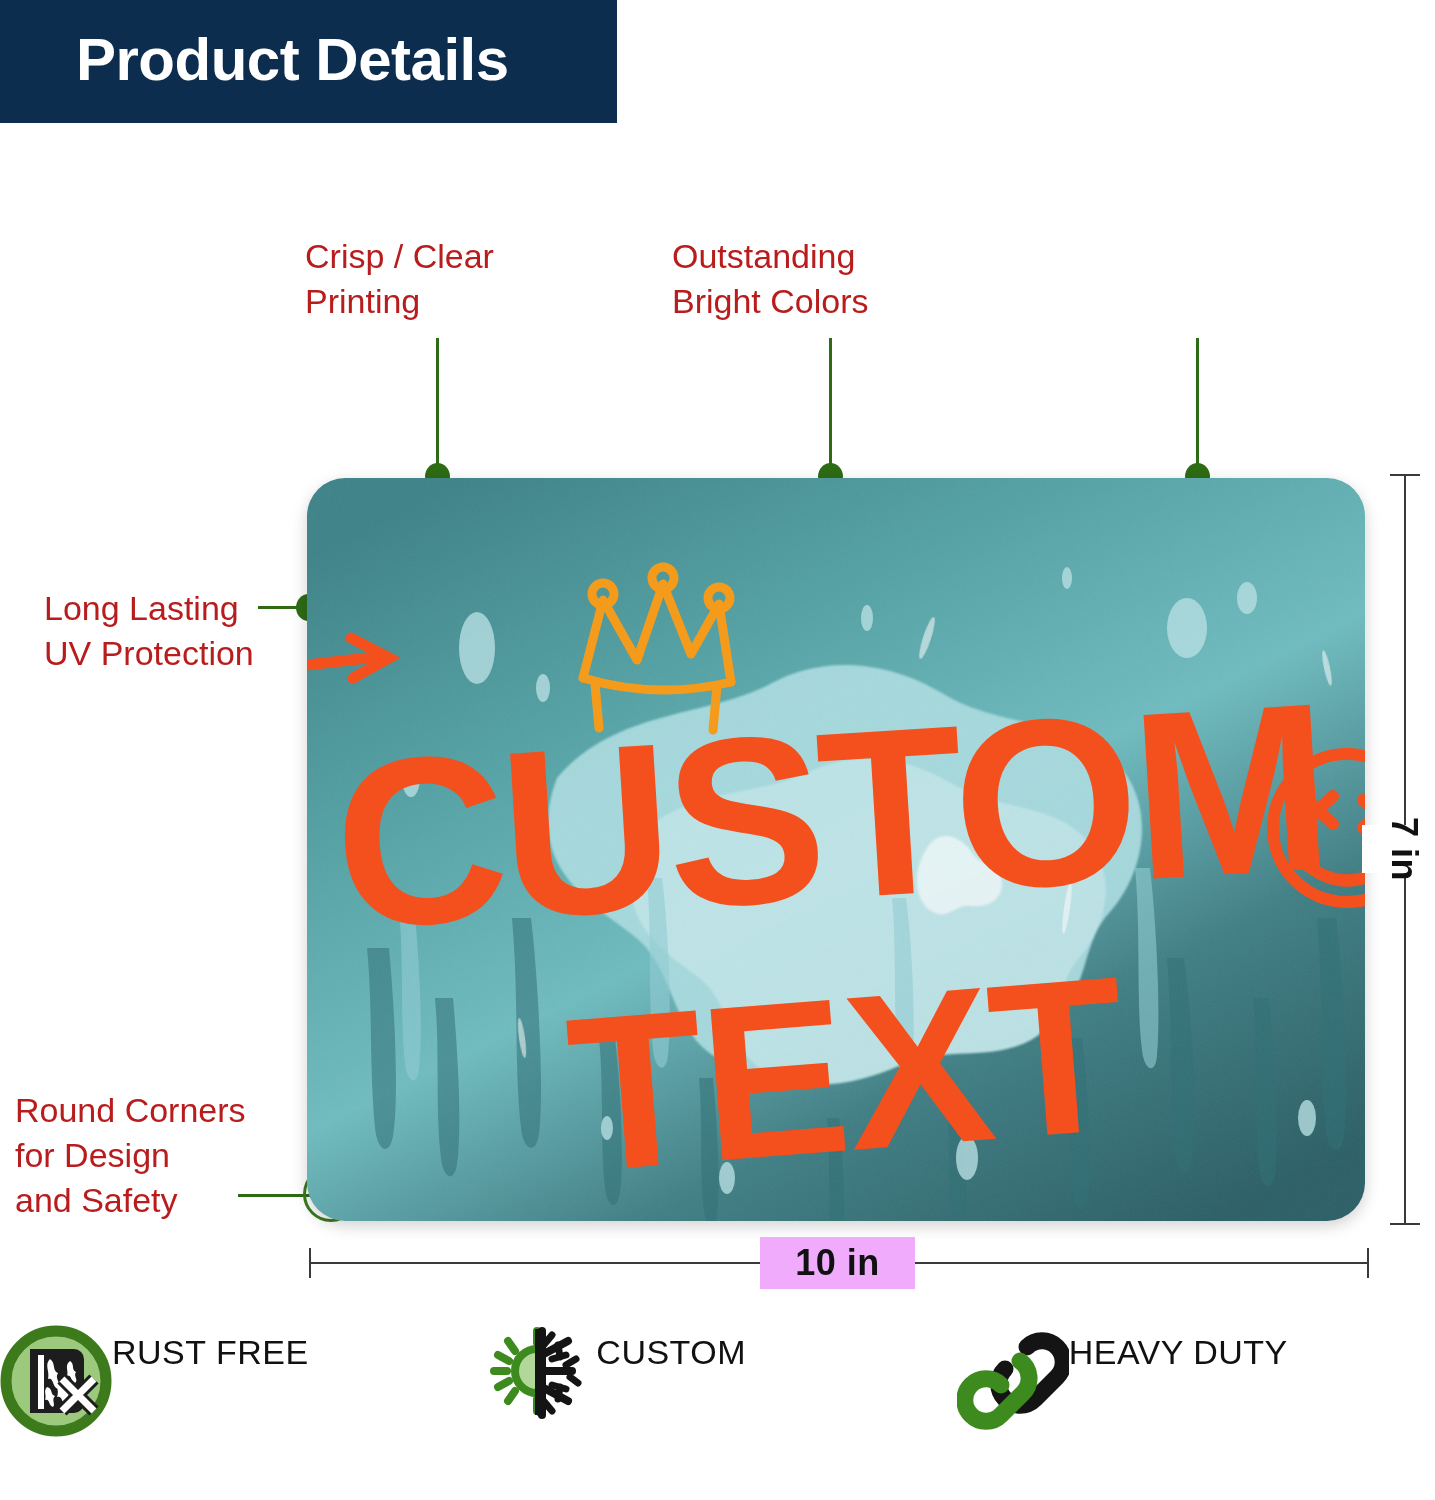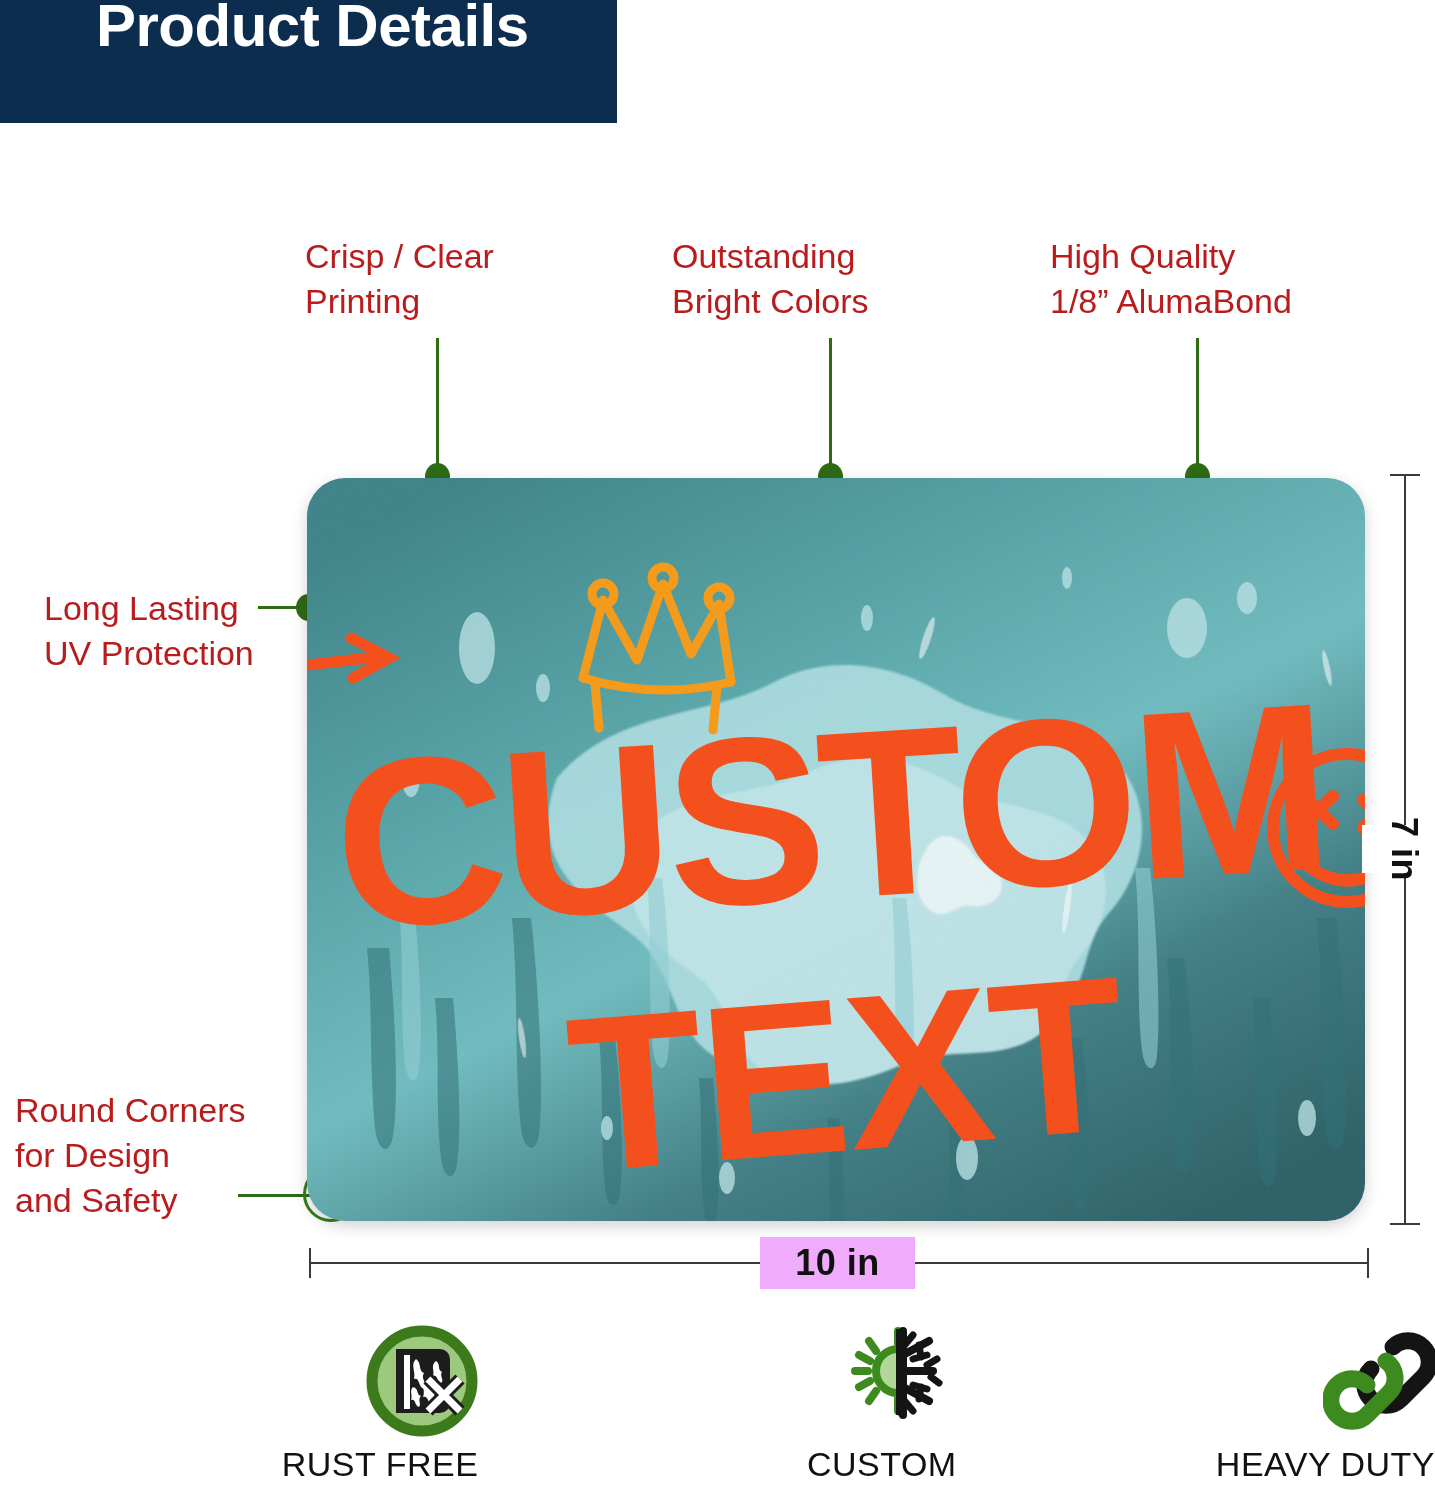--- a/index.html
+++ b/index.html
@@ -9,21 +9,21 @@
     font-family: "Liberation Sans", sans-serif;
     overflow: hidden;
   }
   #root { position: relative; width: 1435px; height: 1500px; background: #fff; }
 
   
   .header-banner {
     position: absolute; left: 0; top: 0;
     width: 617px; height: 123px;
     background: #0d2d4e;
-    display: flex;  padding-left: 20px;
+    display: flex; align-items: center;
   }
   .header-title {
     color: #ffffff;
     font-size: 60px;
     font-weight: bold;
     letter-spacing: -0.5px;
     padding-left: 76px;
     line-height: 1;
     margin-top: -4px;
   }
@@ -93,22 +93,21 @@
   
   .features {
     position: absolute;
     left: 0; top: 1325px;
     width: 1435px; height: 175px;
     display: flex;
   }
   .feature {
     flex: 1 1 0;
     display: flex;
-    flex-direction: column;
-    align-items: flex-end;
+    align-items: flex-start;
     justify-content: flex-start;
   }
   .feature-icon { height: 112px; display: flex; align-items: center; justify-content: center; }
   .feature-label {
     margin-top: 8px;
     font-size: 34px;
     color: #111;
     letter-spacing: 0.5px;
     white-space: nowrap;
   }
@@ -125,22 +124,20 @@
   <div class="callout" style="left:305px; top:234px; width:300px;">Crisp / Clear
 Printing</div>
   <div class="leader-v" style="left:436px; top:338px; height:134px;"></div>
   <div class="leader-dot" style="left:425px; top:463px;"></div>
 
   <div class="callout" style="left:672px; top:234px; width:330px;">Outstanding
 Bright Colors</div>
   <div class="leader-v" style="left:829px; top:338px; height:134px;"></div>
   <div class="leader-dot" style="left:818px; top:463px;"></div>
 
-  <div class="callout" style="left:1050px; top:234px; width:340px;">High Quality
-1/8” AlumaBond</div>
   <div class="leader-v" style="left:1196px; top:338px; height:134px;"></div>
   <div class="leader-dot" style="left:1185px; top:463px;"></div>
 
   <div class="callout" style="left:28px; top:586px; width:270px;margin-left:16px;">Long Lasting
 UV Protection</div>
   <div class="leader-h" style="left:258px; top:606px; width:48px;"></div>
   <div class="leader-dot" style="left:296px; top:594px;"></div>
 
   <div class="callout" style="left:15px; top:1088px; width:290px;">Round Corners
 for Design

